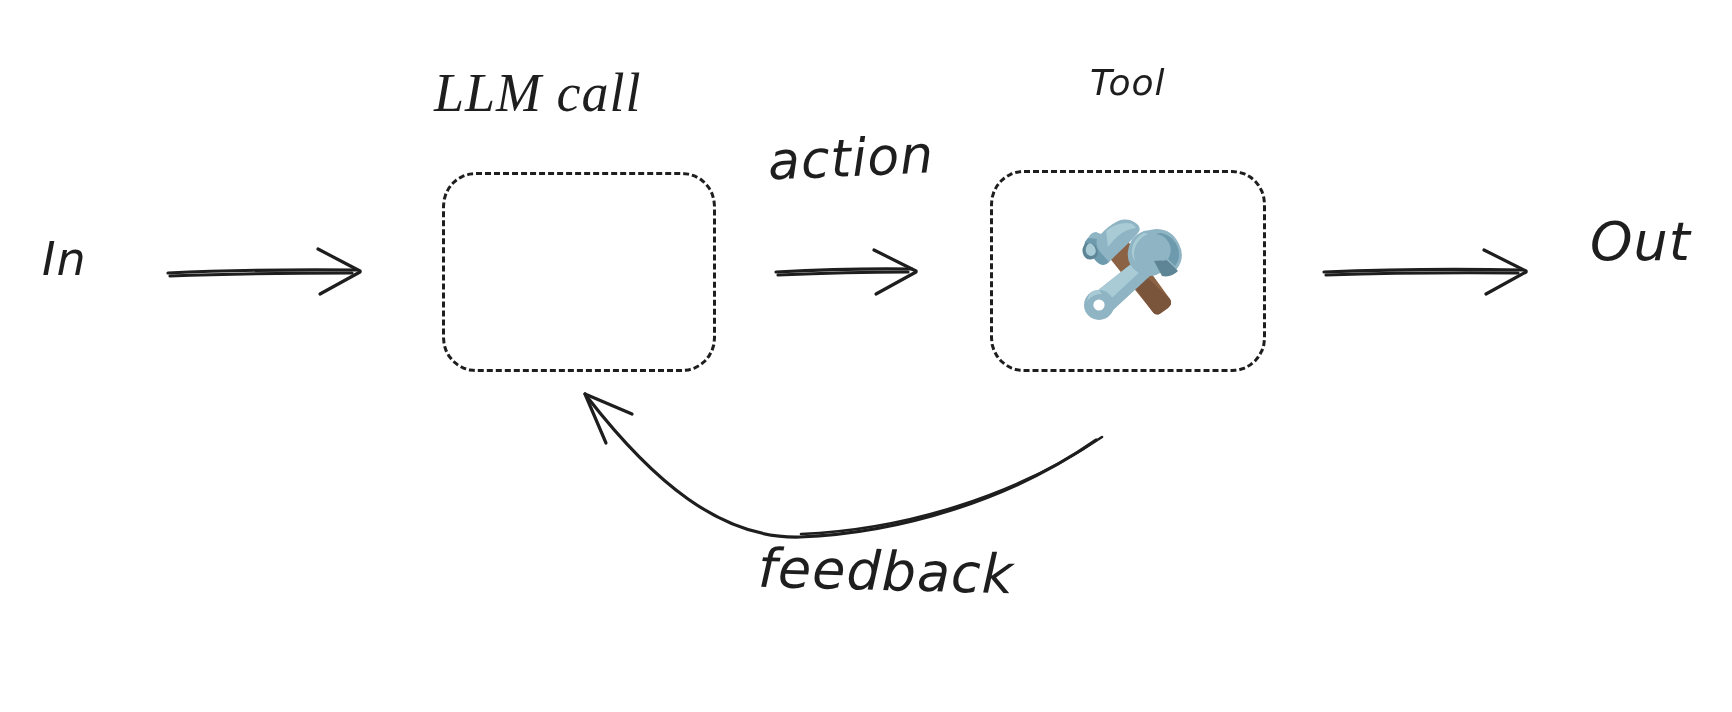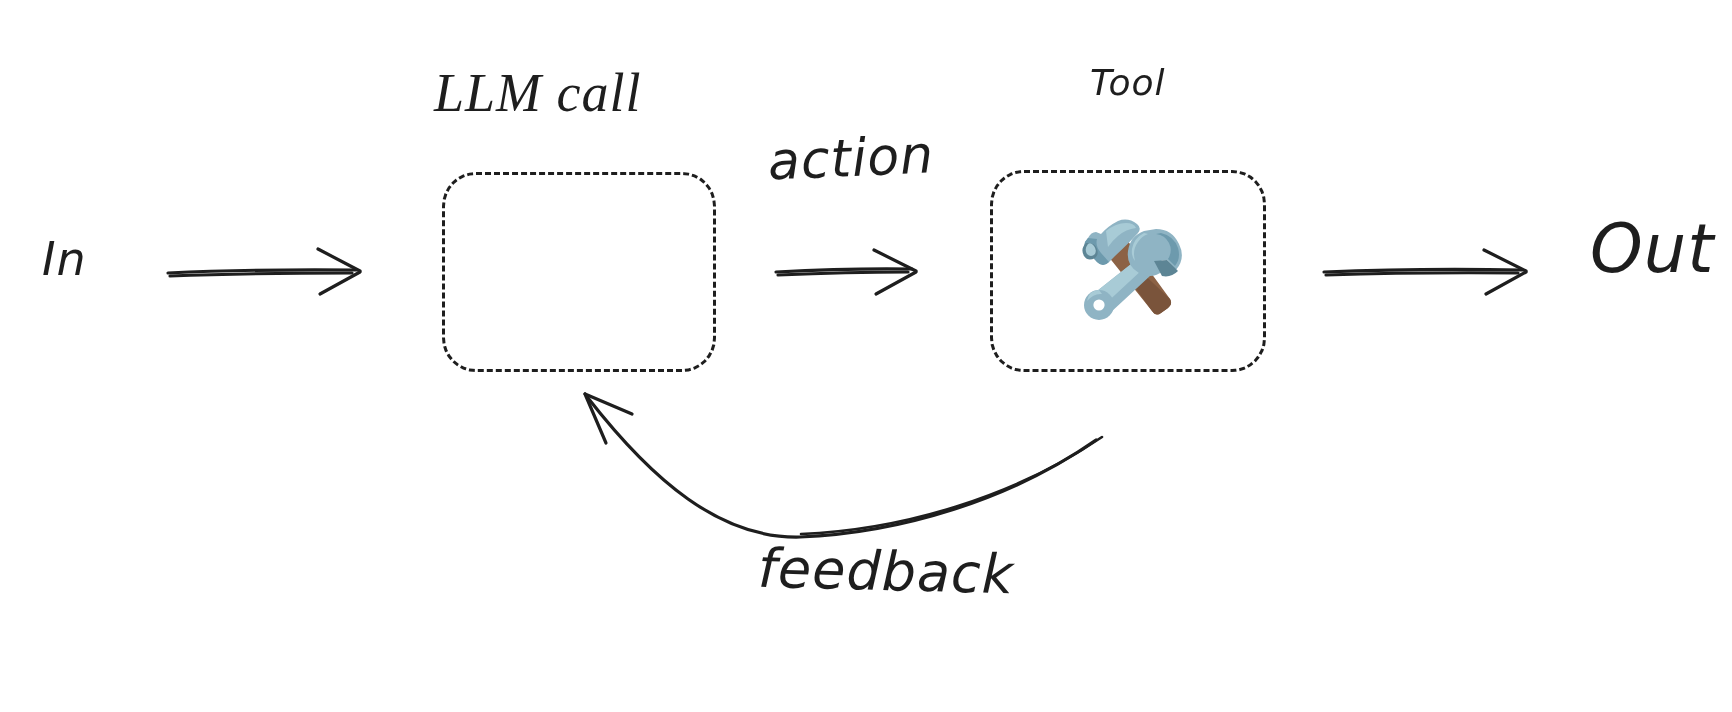--- a/index.html
+++ b/index.html
@@ -24,21 +24,21 @@
     font-weight: 400;
     white-space: nowrap;
     letter-spacing: 1px;
     transform-origin: center center;
     
     font-style: italic;
     -webkit-font-smoothing: antialiased;
   }
 
   .lbl-in      { left: 42px;   top: 200px;  font-size: 46px; margin-top: 32px; }
-  .lbl-out     { left: 1590px; top: 210px;  font-size: 67px; }
+  .lbl-out     { left: 1590px; top: 210px;  font-size: 54px; }
   .lbl-llmcall { left: 434px;  top: 62px;   font-size: 54px; font-family: Liberation Serif, serif; }
   .lbl-tool    { left: 1090px; top: 62px;   font-size: 36px; }
   .lbl-action  { left: 768px;  top: 128px;  font-size: 52px; transform: rotate(-2.5deg); }
   .lbl-feedback{ left: 758px;  top: 540px;  font-size: 54px; transform: rotate(1.5deg); }
 
   
   .node-box {
     position: absolute;
     border: 3.5px dashed #1e1e1e;
     border-radius: 34px;

